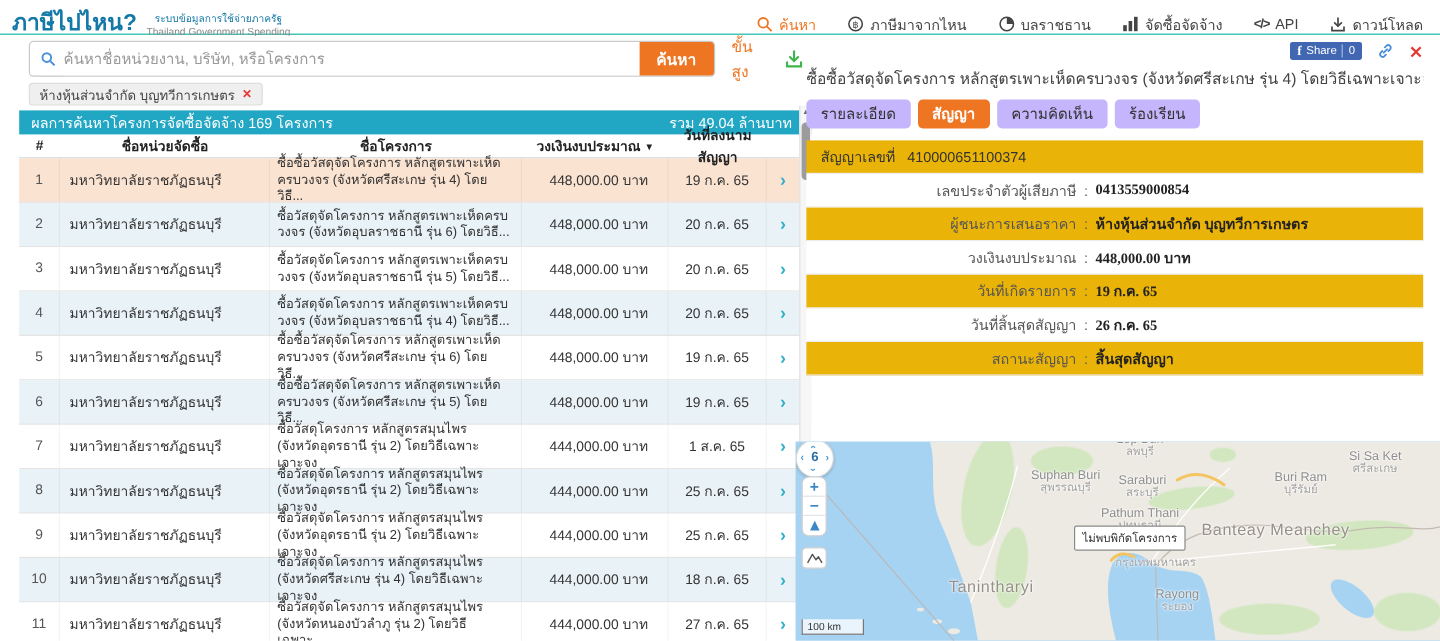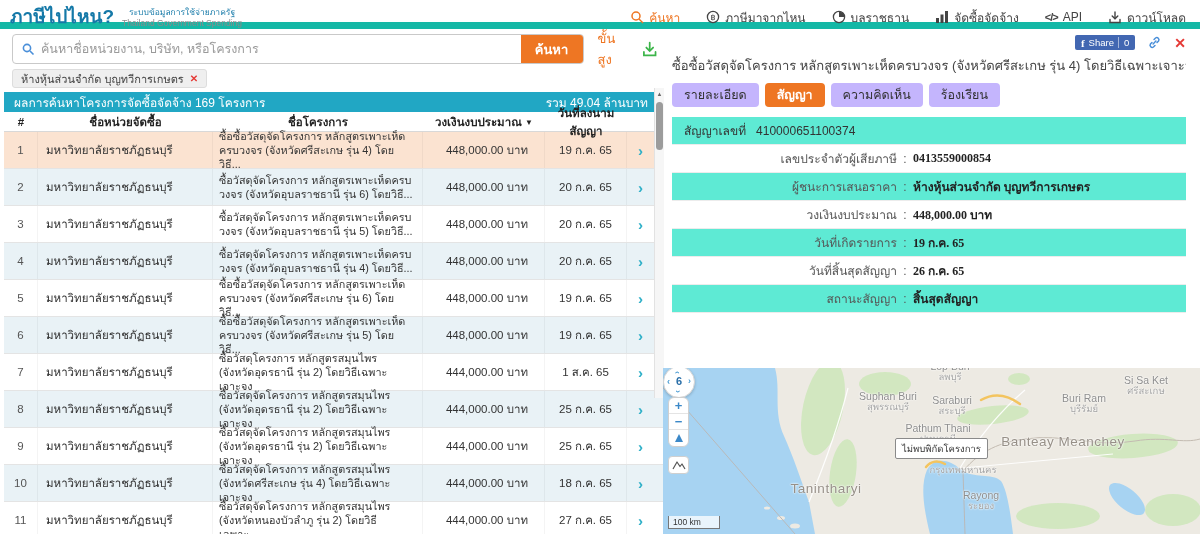--- a/index.html
+++ b/index.html
@@ -2,34 +2,34 @@
 <html><head>
 <meta charset="utf-8">
 <style>
   * { margin:0; padding:0; box-sizing:border-box; }
   html,body { width:1200px; height:534px; overflow:hidden; background:#fff;
     font-family:"Liberation Sans", sans-serif; color:#333; }
   body { position:relative; }
 
   
   .topbar { height:29px; display:flex; justify-content:space-between; align-items:center;
-    padding:12px 14px 0 10px; border-bottom:7px solid #14b8a6; background:#fff; }
+    padding:12px 14px 0 10px; border-bottom:1px solid #14b8a6; background:#fff; }
   .brand { display:flex; align-items:flex-start; gap:8px; }
   .logo { color:#1579a8; font-size:19px; font-weight:bold; line-height:26px; }
   .subs { display:flex; flex-direction:column; font-size:8.5px; line-height:1.25; padding-top:3px; }
   .subs .th { color:#1579a8; }
   .subs .en { color:#8a8a8a; }
   nav { display:flex; align-items:center; gap:26px; }
   .nav-item { display:flex; align-items:center; gap:5px; font-size:12px; color:#444; cursor:pointer; white-space:nowrap; }
   .nav-item.active { color:#ee7623; }
   .nico { width:14px; height:14px; display:block; }
   .code-glyph { font-size:11px; font-weight:bold; letter-spacing:-1px; }
 
   
-  .leftcol { position:absolute; left:4px; top:30px; width:660px; height:368px; background:#fff; }
+  .leftcol { position:absolute; left:16px; top:30px; width:660px; height:368px; background:#fff; }
   .search-row { display:flex; align-items:center; margin:4px 6px 0 8px; height:30px; }
   .search-box { display:flex; align-items:center; width:590px; height:30px; border:1px solid #c9c9c9;
     border-radius:4px; overflow:hidden; background:#fff; }
   .search-box svg { margin:0 6px 0 8px; flex:0 0 auto; }
   .search-box input { flex:1; border:none; outline:none; font-size:12.5px; color:#555; height:100%;
     font-family:"Liberation Sans", sans-serif; }
   .search-box input::placeholder { color:#9a9a9a; }
   .btn-search { flex:0 0 62px; height:30px; background:#ee7623; color:#fff; border:none; font-weight:bold;
     font-size:13px; cursor:pointer; font-family:"Liberation Sans", sans-serif; }
   .adv-link { color:#ee7623; font-size:13px; margin:0 12px 0 14px; text-decoration:none; }
@@ -84,21 +84,21 @@
 
   .dtitle { font-size:13px; color:#444; margin-top:4px; height:20px; white-space:nowrap; overflow:hidden; }
 
   .tabs { display:flex; gap:6px; margin-top:8px; height:24px; }
   .tab { display:flex; align-items:center; padding:0 12px; border-radius:4px; background:#c4b5fd;
     color:#333; font-size:12.5px; cursor:pointer; }
   .tab.active { background:#ee7623; color:#fff; font-weight:bold; }
 
   .dtable { margin-top:10px; font-size:12px; }
   .drow { display:flex; align-items:center; height:28px; border-bottom:1px solid #ececec; background:#fff; }
-  .drow.gray { background:#5eead4; }
+  .drow.gray { background:#eab308; }
   .dlabel { flex:0 0 225px; text-align:right; color:#555; }
   .dcolon { flex:0 0 16px; text-align:center; color:#555; }
   .dvalue { font-weight:bold; color:#222;font-family:Liberation Serif, serif; }
   .drow-head { padding-left:12px; }
   .drow-head .lab { color:#333; }
   .drow-head .num { margin-left:10px; color:#333; }
 
   
   .map { position:absolute; left:663px; top:368px; width:537px; height:166px; overflow:hidden;
     background:#a7d3f2; cursor:grab; }
@@ -456,21 +456,21 @@
       </div>
       <div class="mlabel" style="left: 289px; top: 26px;">
         <span class="en">Saraburi</span><span class="th">สระบุรี</span>
       </div>
       <div class="mlabel" style="left: 410px; top: 24px; margin-left: 11px;">
         <span class="en">Buri Ram</span><span class="th">บุรีรัมย์</span>
       </div>
       <div class="mlabel" style="left: 483px; top: 6px;">
         <span class="en">Si Sa Ket</span><span class="th">ศรีสะเกษ</span>
       </div>
-      <div class="mlabel" style="left: 275px; top: 54px;">
+      <div class="mlabel" style="left: 287px; top: 54px;">
         <span class="en">Pathum Thani</span><span class="th">ปทุมธานี</span>
       </div>
       <div class="mlabel big" style="left: 400px; top: 66px;">
         <span class="en">Banteay Meanchey</span>
       </div>
       <div class="mlabel small" style="left: 300px; top: 97px;">
         <span class="en"></span><span class="th">กรุงเทพมหานคร</span>
       </div>
       <div class="mlabel big" style="left: 163px; top: 113px;">
         <span class="en">Tanintharyi</span>

